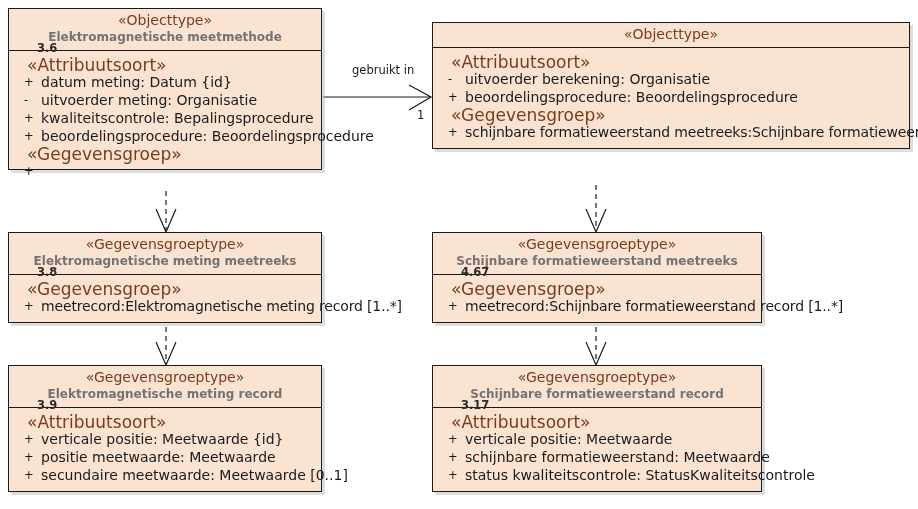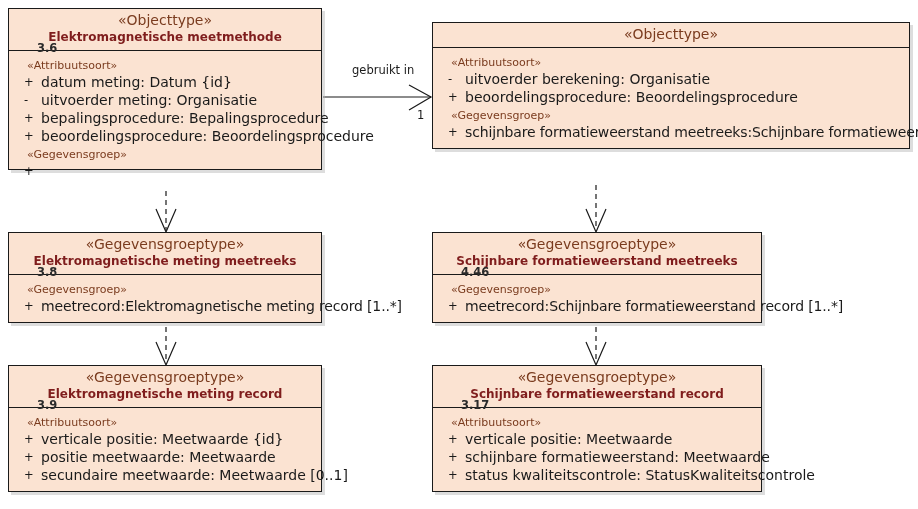--- a/index.html
+++ b/index.html
@@ -56,30 +56,30 @@
     position: absolute;
     left: 22px;
     top: 12px;
     font-size: 11.5px;
     font-weight: bold;
     color: #2b2b2b;
   }
   .cls-name {
     font-size: 12px;
     font-weight: bold;
-    color: #7f1d1d;
+    color: #737373;
   }
 
   .uml-body {
     box-sizing: border-box;
     padding: 6px 4px 6px 4px;
     background: #fbe3d2;
   }
   .compartment-label {
-    font-size: 11px;
+    font-size: 17px;
     color: #7a3b1e;
     line-height: 17px;
     padding-left: 14px;
     white-space: nowrap;
   }
   .feature {
     display: block;
     line-height: 17px;
     white-space: nowrap;
     position: relative;
@@ -167,21 +167,21 @@
       <span class="feature">
         <span class="vis">+</span>
         <span class="ftext">datum meting: Datum {id}</span>
       </span>
       <span class="feature">
         <span class="vis">-</span>
         <span class="ftext">uitvoerder meting: Organisatie</span>
       </span>
       <span class="feature">
         <span class="vis">+</span>
-        <span class="ftext">bepalingsprocedure: Bepalingsprocedure</span>
+        <span class="ftext">kwaliteitscontrole: Bepalingsprocedure</span>
       </span>
       <span class="feature">
         <span class="vis">+</span>
         <span class="ftext">beoordelingsprocedure: Beoordelingsprocedure</span>
       </span>
       <div class="compartment-label">«Gegevensgroep»</div>
       <span class="feature">
         <span class="vis">+</span>
       </span>
     </div>
@@ -223,21 +223,21 @@
         <span class="vis">+</span>
         <span class="ftext">meetrecord:Elektromagnetische meting record [1..*]</span>
       </span>
     </div>
   </div>
 
   <div class="uml-class" style="left:432px; top:232px; width:330px;">
     <div class="uml-header">
       <span class="stereotype">«Gegevensgroeptype»</span>
       <span class="title-row">
-        <span class="cls-num">4.46</span>
+        <span class="cls-num">4.67</span>
         <span class="cls-name">Schijnbare formatieweerstand meetreeks</span>
       </span>
     </div>
     <div class="uml-body">
       <div class="compartment-label">«Gegevensgroep»</div>
       <span class="feature tight">
         <span class="vis">+</span>
         <span class="ftext">meetrecord:Schijnbare formatieweerstand record [1..*]</span>
       </span>
     </div>

